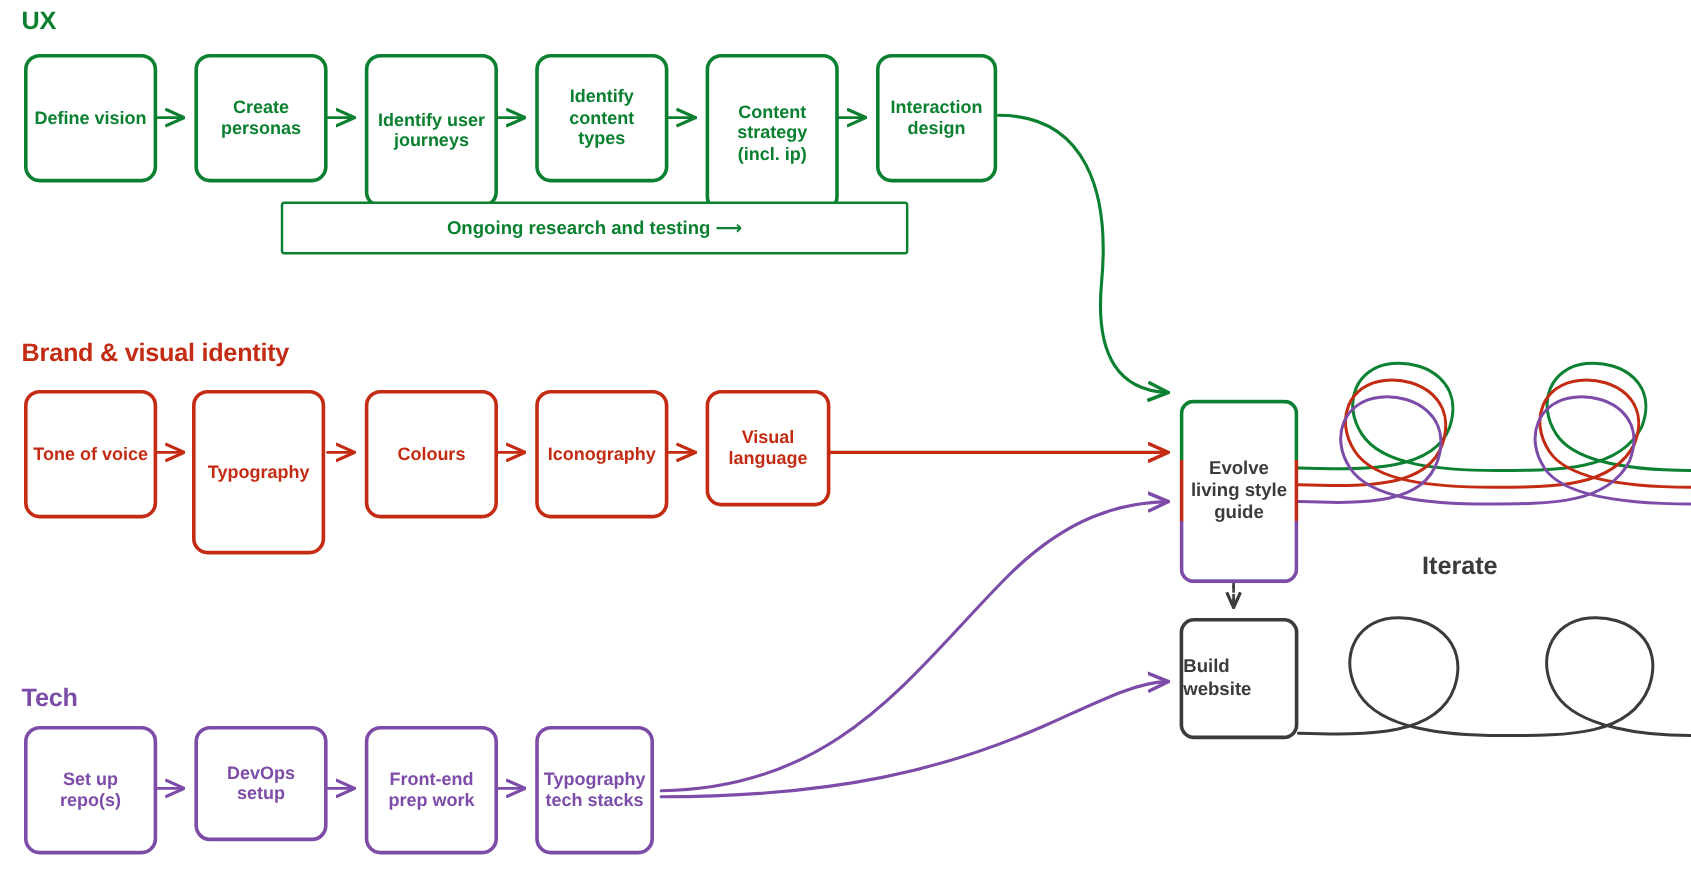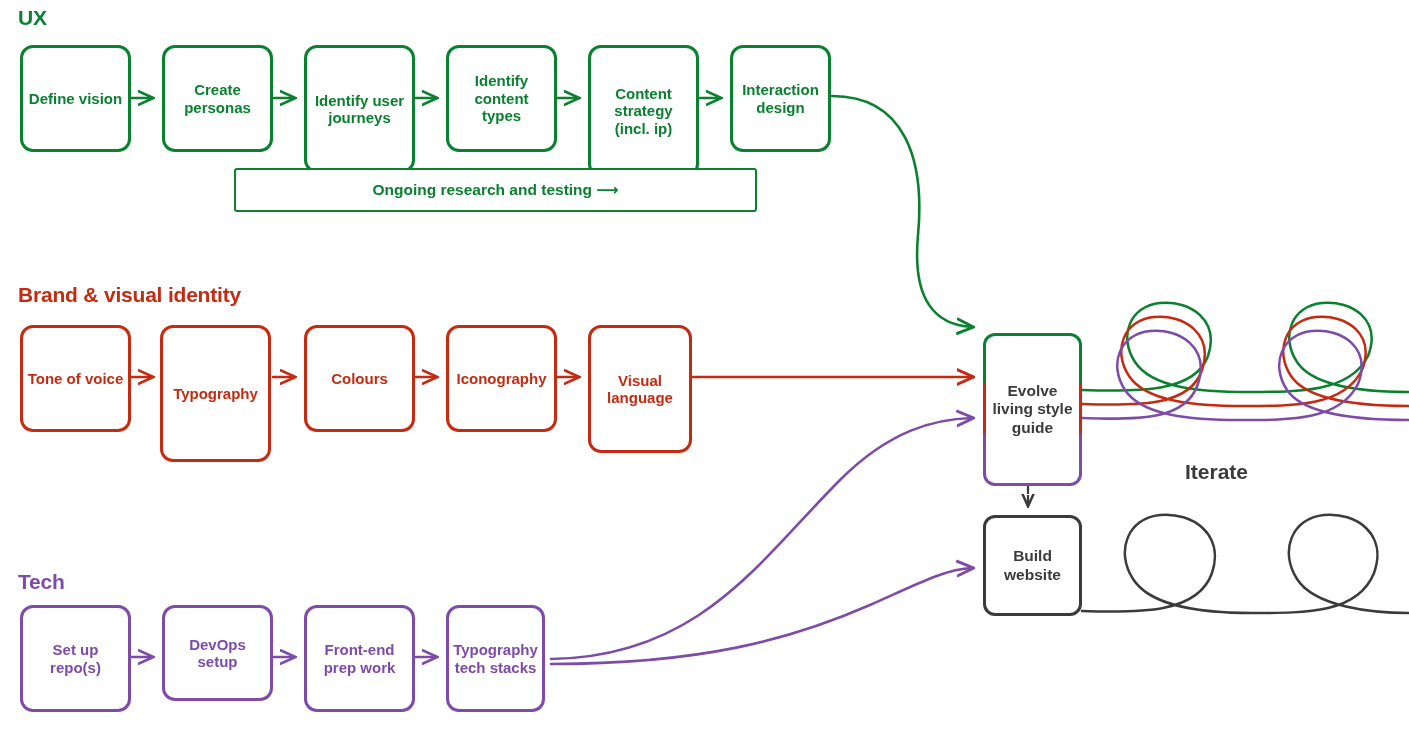--- a/index.html
+++ b/index.html
@@ -29,21 +29,21 @@
           border:2.5px solid #0A8030;border-radius:3px;background:#fff;
           color:#0A8030;font-weight:bold;font-size:15.5px;box-sizing:border-box;}
 
   .evolve{position:absolute;background:#fff;border-radius:12px;
           display:flex;align-items:center;justify-content:center;
           text-align:center;font-weight:bold;font-size:15.5px;line-height:1.2;
           color:#3B3B3B;box-sizing:border-box;border:3px solid transparent;}
 
   .build{position:absolute;background:#fff;border:3px solid #3B3B3B;
          border-radius:12px;display:flex;align-items:center;justify-content:center;
-         text-align:center;font-weight:bold;font-size:15.5px;line-height:1.2;
+         font-weight:bold;font-size:15.5px;line-height:1.2;
          color:#3B3B3B;box-sizing:border-box;}
 
   .iterate{position:absolute;font-weight:bold;font-size:21px;color:#3B3B3B;
            white-space:nowrap;}
 </style>
 </head>
 <body>
 
 <div id="stage">
 
@@ -150,21 +150,21 @@
   </div>
   <div class="node n-red" style="left:160px;top:325px;width:111px;height:137px;">
     <span>Typography</span>
   </div>
   <div class="node n-red" style="left:304px;top:325px;width:111px;height:107px;">
     <span>Colours</span>
   </div>
   <div class="node n-red" style="left:446px;top:325px;width:111px;height:107px;">
     <span>Iconography</span>
   </div>
-  <div class="node n-red" style="left:588px;top:325px;width:104px;height:128px;">
+  <div class="node n-red" style="left:588px;top:325px;width:104px;height:97px;">
     <span>Visual language</span>
   </div>
 
   <div class="lane-title lane-tech" style="left:18px;top:570px;">Tech</div>
 
   <div class="node n-purple" style="left:20px;top:605px;width:111px;height:107px;">
     <span>Set up repo(s)</span>
   </div>
   <div class="node n-purple" style="left:162px;top:605px;width:111px;height:96px;">
     <span>DevOps setup</span>

